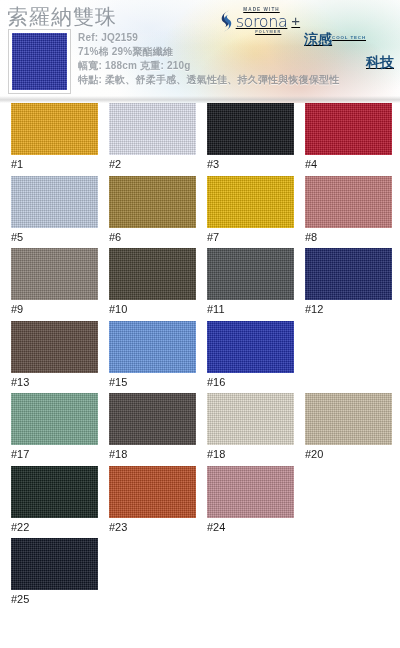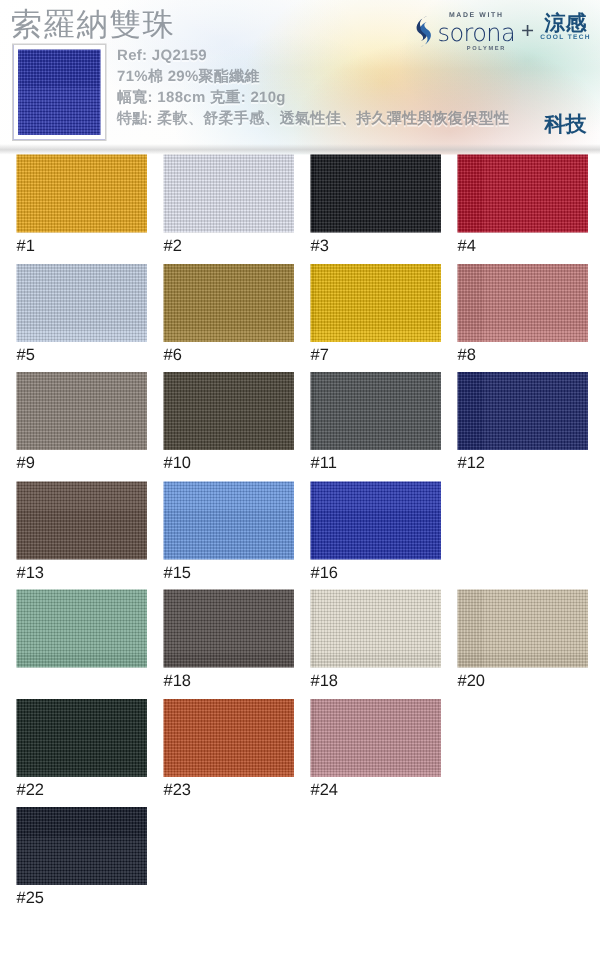--- a/index.html
+++ b/index.html
@@ -99,20 +99,21 @@
 
   
   .logo-group {
     position: absolute;
     right: 6px;
     top: 8px;
     display: flex;
     align-items: flex-start;
     gap: 4px;
     z-index: 5;
+    text-decoration: underline;
   }
   .sorona-lockup {
     display: flex;
     align-items: center;
     gap: 3px;
   }
   .sorona-mark {
     width: 13px;
     height: 24px;
     flex: none;
@@ -147,21 +148,21 @@
     margin-right: 6px;
   }
   .plus-sign {
     font-size: 15px;
     color: #3d4b5c;
     font-weight: 400;
     line-height: 26px;
   }
   .cooltech {
     display: flex;
-    flex-direction: column;
+    flex-direction: row;
     align-items: center;
     line-height: 1;
   }
   .ct-top {
     font-size: 14px;
     font-weight: bold;
     color: #1b4f7a;
     letter-spacing: 0px;
   }
   .ct-en {
@@ -320,20 +321,21 @@
         <div class="chip-label">#15</div>
       </div>
       <div class="cell">
         <div class="chip" style="background-color: rgb(34, 48, 171);"></div>
         <div class="chip-label">#16</div>
       </div>
     </div>
     <div class="row">
       <div class="cell">
         <div class="chip" style="background-color: rgb(122, 167, 146);"></div>
+        <div class="chip-label">#17</div>
       </div>
       <div class="cell">
         <div class="chip" style="background-color: rgb(78, 71, 69);"></div>
         <div class="chip-label">#18</div>
       </div>
       <div class="cell">
         <div class="chip" style="background-color: rgb(222, 217, 203);"></div>
         <div class="chip-label">#18</div>
       </div>
       <div class="cell">

